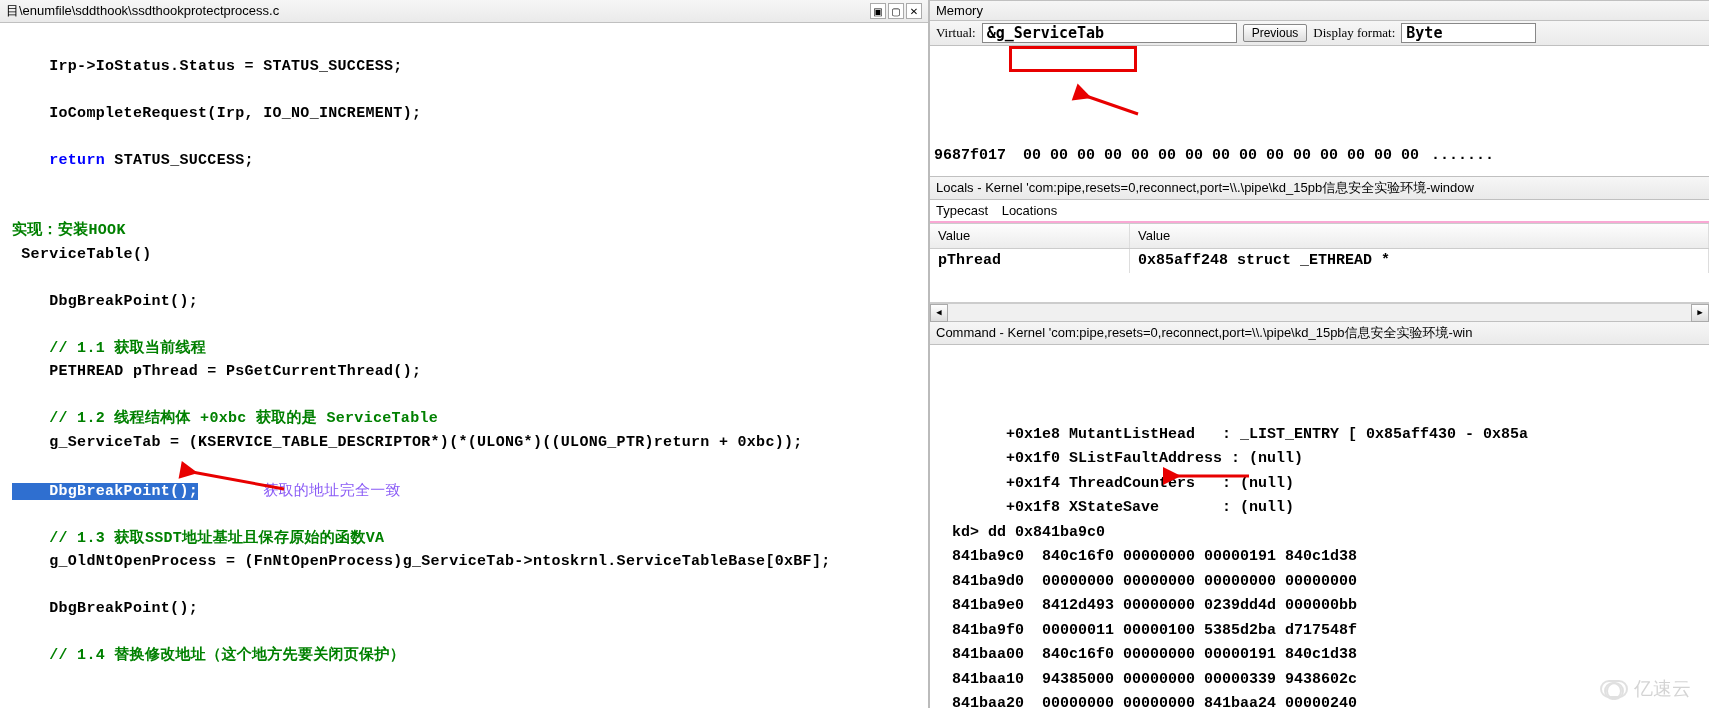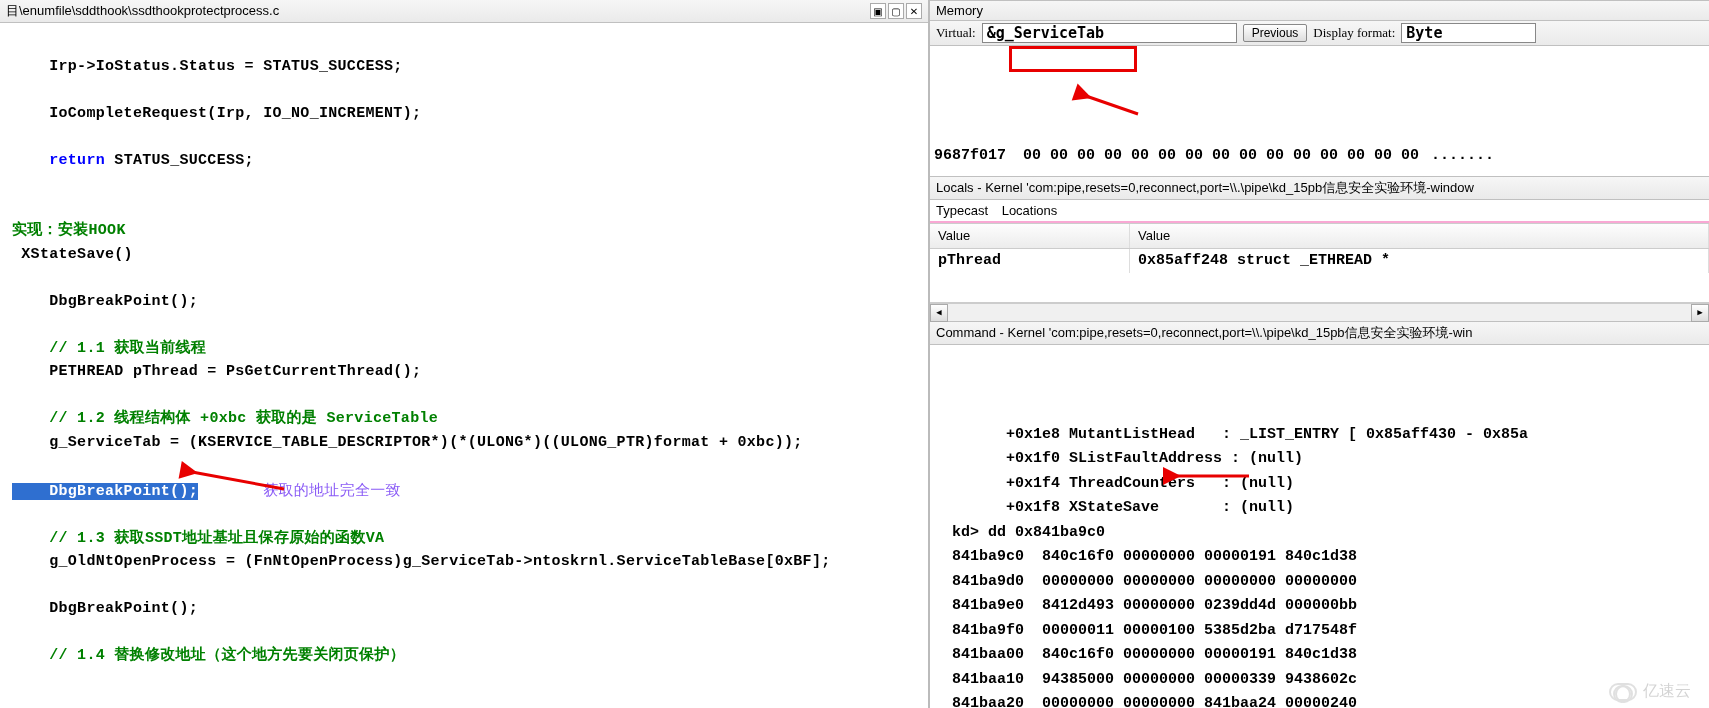--- a/index.html
+++ b/index.html
@@ -156,21 +156,21 @@
   pointer-events: none;
 }
 .red-arrow svg { overflow: visible; }
 
 .watermark {
   position: absolute;
   right: 18px;
   bottom: 6px;
   opacity: 0.25;
   font-family: "Microsoft YaHei", sans-serif;
-  font-size: 16px;
+  font-size: 19px;
   color: #555;
   display: flex;
   align-items: center;
   gap: 6px;
 }
 .watermark .logo {
   width: 28px; height: 18px;
   border: 2px solid #888; border-radius: 9px;
   position: relative;
 }
@@ -194,29 +194,29 @@
   </div>
   <div class="src-body" style="position:relative;">
 <span>    Irp-&gt;IoStatus.Status = STATUS_SUCCESS;</span>
 
 <span>    IoCompleteRequest(Irp, IO_NO_INCREMENT);</span>
 
 <span>    </span><span class="kw-blue">return</span><span> STATUS_SUCCESS;</span>
 
 
 <span class="kw-green">实现：安装HOOK</span>
-<span> XStateSave()</span>
+<span> ServiceTable()</span>
 
 <span>    DbgBreakPoint();</span>
 
 <span class="kw-green">    // 1.1 获取当前线程</span>
 <span>    PETHREAD pThread = PsGetCurrentThread();</span>
 
 <span class="kw-green">    // 1.2 线程结构体 +0xbc 获取的是 ServiceTable</span>
-<span>    g_ServiceTab = (KSERVICE_TABLE_DESCRIPTOR*)(*(ULONG*)((ULONG_PTR)format + 0xbc));</span>
+<span>    g_ServiceTab = (KSERVICE_TABLE_DESCRIPTOR*)(*(ULONG*)((ULONG_PTR)return + 0xbc));</span>
 
 <span class="sel">    DbgBreakPoint();</span>       <span class="annot">获取的地址完全一致</span>
 
 <span class="kw-green">    // 1.3 获取SSDT地址基址且保存原始的函数VA</span>
 <span>    g_OldNtOpenProcess = (FnNtOpenProcess)g_ServiceTab-&gt;ntoskrnl.ServiceTableBase[0xBF];</span>
 
 <span>    DbgBreakPoint();</span>
 
 <span class="kw-green">    // 1.4 替换修改地址（这个地方先要关闭页保护）</span>
     <div class="red-arrow" style="left:128px; top:420px;">

